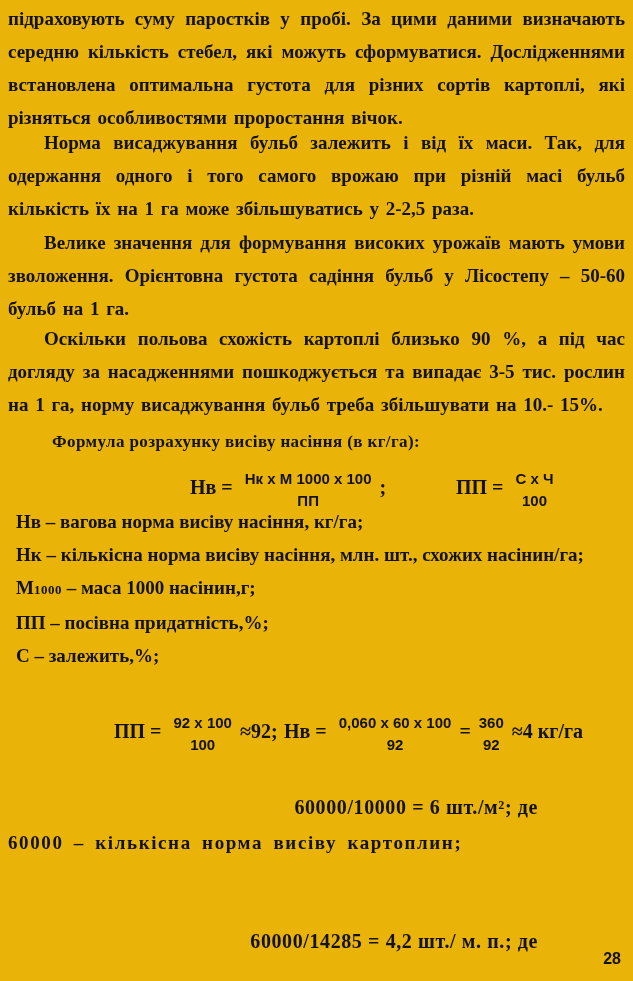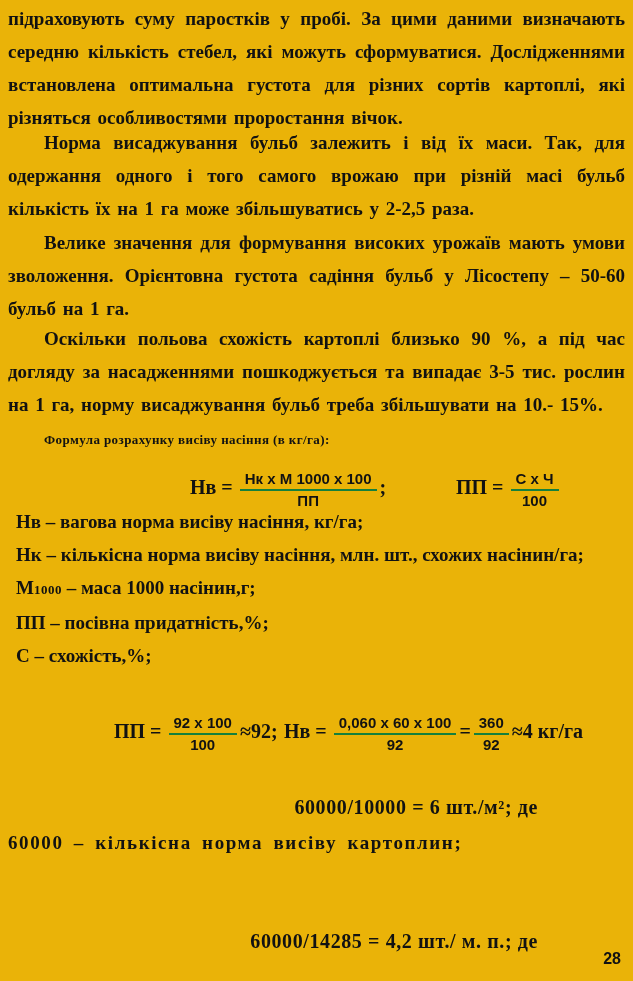--- a/index.html
+++ b/index.html
@@ -16,39 +16,40 @@
   }
   .abs { position:absolute; left:8px; right:8px; }
   .para {
     font-size:19px;
     line-height:33px;
     text-align:justify;
     word-spacing:2px;
   }
   .indent { text-indent:36px; }
   .line-title {
-    font-size:13px;
+    font-size:17px;
     letter-spacing:0.4px;
+    margin-left:8px;
   }
   .eq-lhs, .eq-suffix, .eq-mid {
     font-size:20px;
     font-family:"Liberation Serif","DejaVu Serif",serif;
     font-weight:bold;
   }
   .frac {
     display:inline-block;
     vertical-align:middle;
     text-align:center;
     font-family:"Liberation Sans","DejaVu Sans",sans-serif;
     font-weight:bold;
     font-size:15px;
     line-height:1.2;
     margin:0 3px;
   }
-  .frac .num { display:block; border-bottom:2px solid #15803d; padding:0 5px 1px 5px; }
+  .frac .num { display:block; border-bottom:2px solid #eab308; padding:0 5px 1px 5px; }
   .frac .den { display:block; padding-top:1px; }
   .def-line { font-size:19px; line-height:33px; }
   .m-sub { font-size:13px; letter-spacing:0.5px; }
   .center-eq {
     text-align:right;
     width:530px;
     left:8px;
     font-size:20px;
     letter-spacing:0.6px;
   }
@@ -89,21 +90,21 @@
       <span class="eq-lhs">ПП =</span>
       <span class="frac"><span class="num">С х Ч</span><span class="den">100</span></span>
     </span>
   </div>
 
   <div class="abs" style="top:505px; left:16px">
     <div class="def-line">Нв – вагова норма висіву насіння, кг/га;</div>
     <div class="def-line">Нк – кількісна норма висіву насіння, млн. шт., схожих насінин/га;</div>
     <div class="def-line"><span>М</span><span class="m-sub">1000</span><span> – маса 1000 насінин,г;</span></div>
     <div class="def-line">ПП – посівна придатність,%;</div>
-    <div class="def-line">С – схожість,%;</div>
+    <div class="def-line">С – залежить,%;</div>
   </div>
 
   <div class="abs" style="top:706px; height:50px">
     <span style="position:absolute; left:106px; top:8px; white-space:nowrap">
       <span class="eq-lhs">ПП =</span>
       <span class="frac"><span class="num">92 х 100</span><span class="den">100</span></span><span class="eq-suffix">≈92;</span>
     </span>
     <span style="position:absolute; left:276px; top:8px; white-space:nowrap">
       <span class="eq-lhs">Нв =</span>
       <span class="frac"><span class="num">0,060 х 60  х 100</span><span class="den">92</span></span><span class="eq-mid">=</span><span class="frac"><span class="num">360</span><span class="den">92</span></span><span class="eq-suffix">≈4 кг/га</span>

